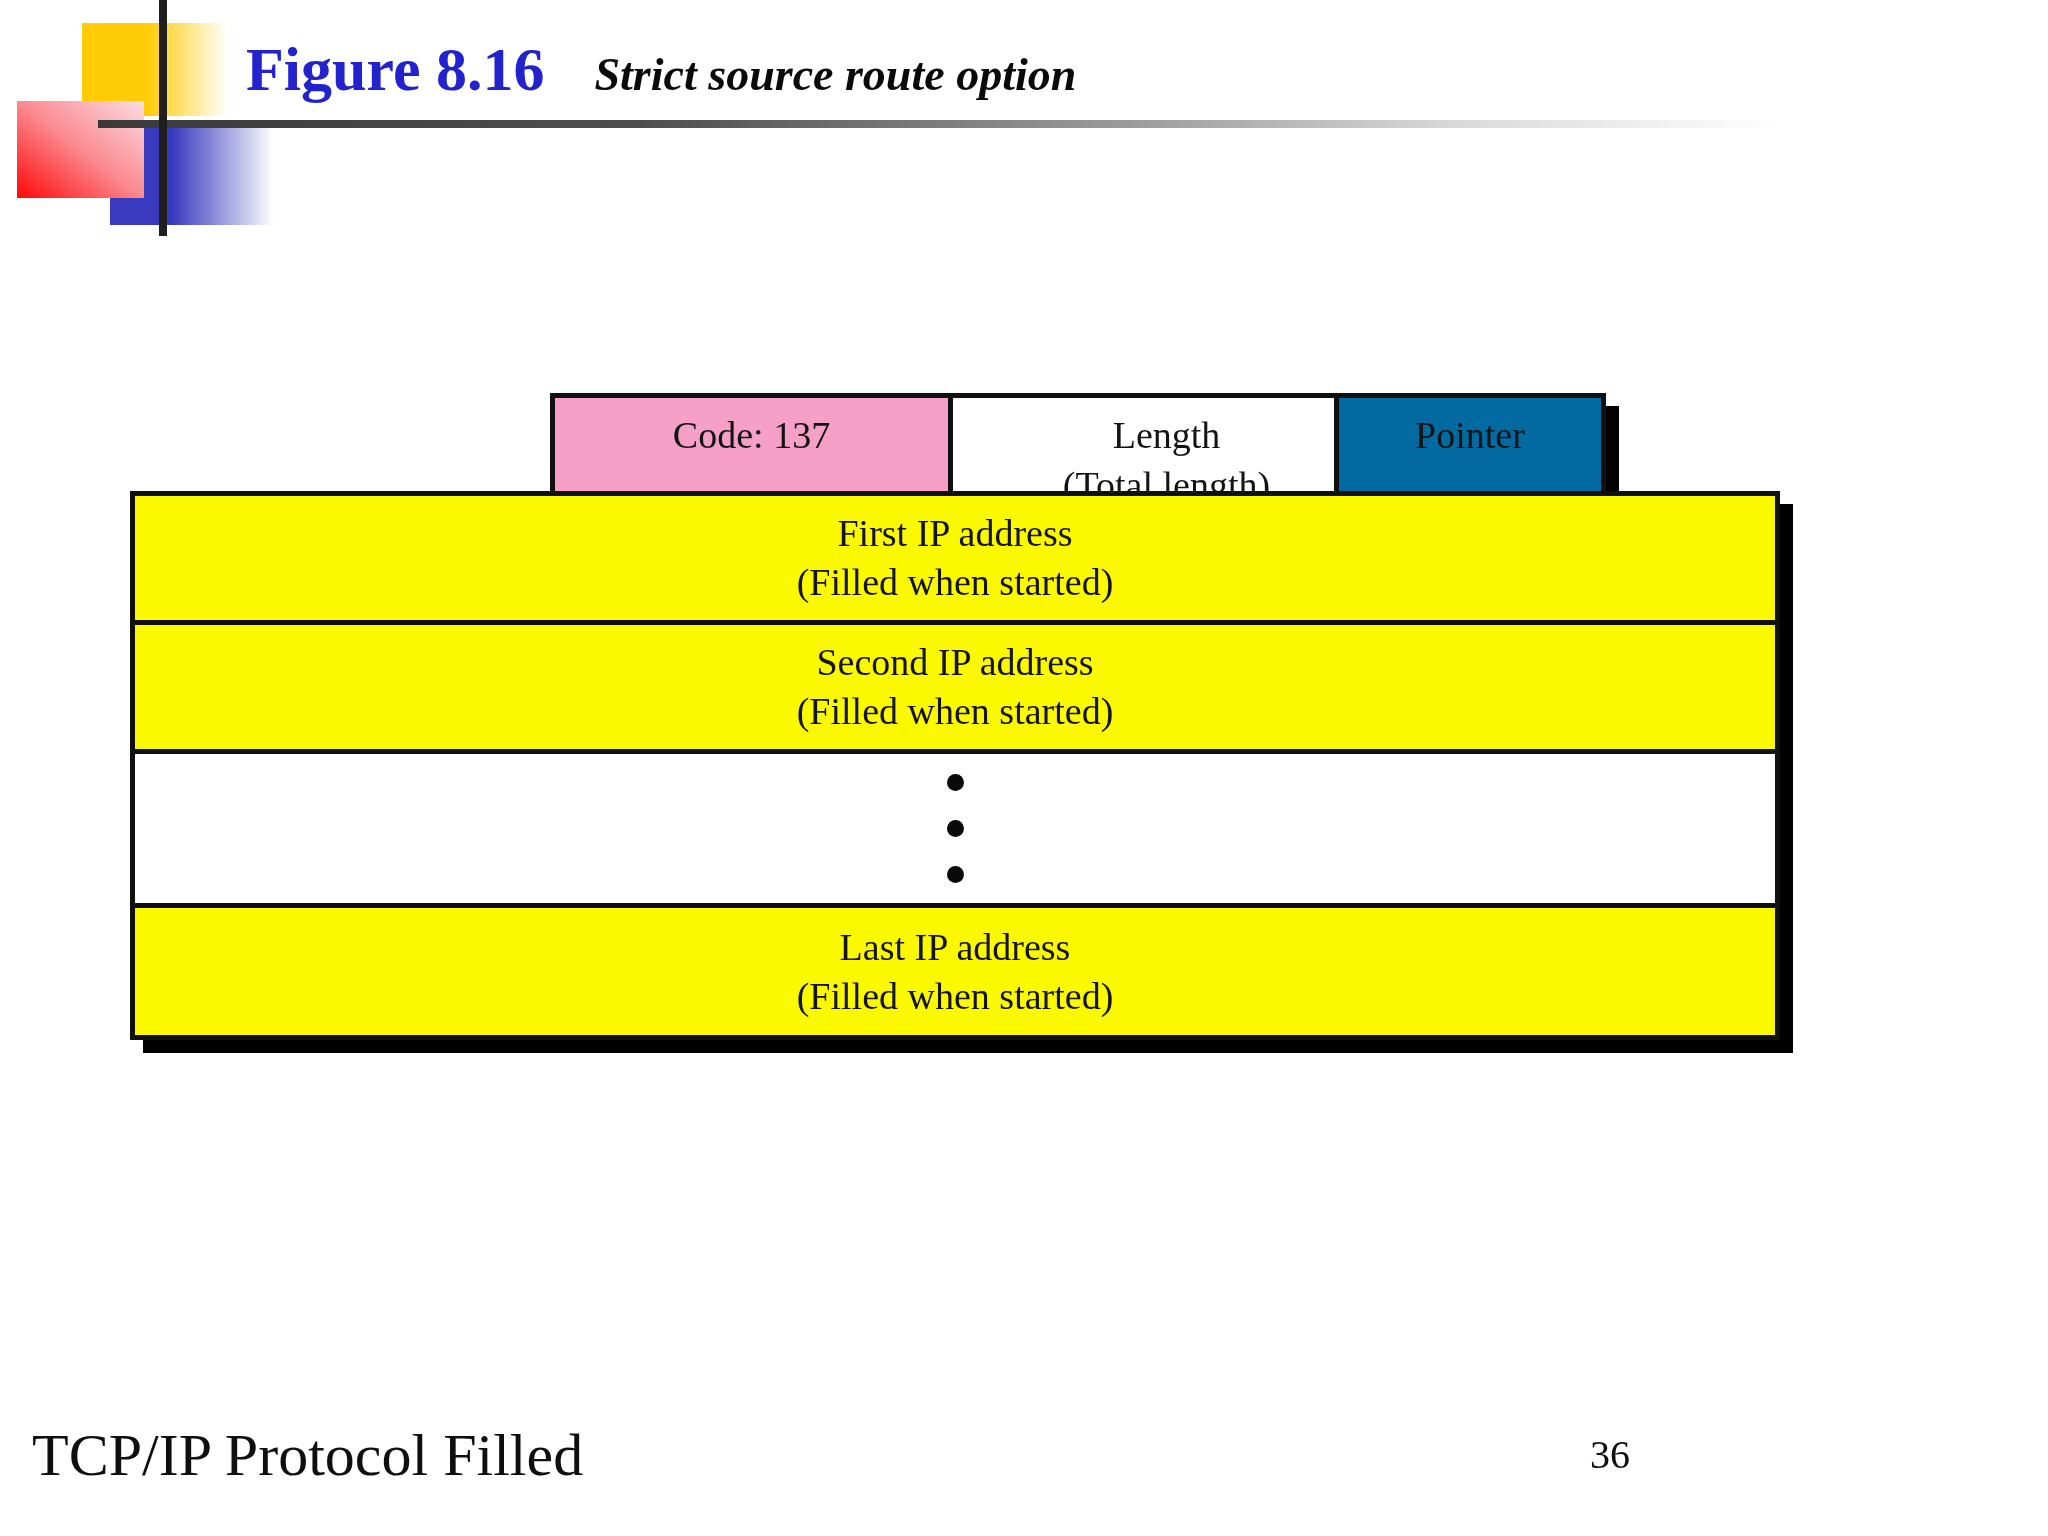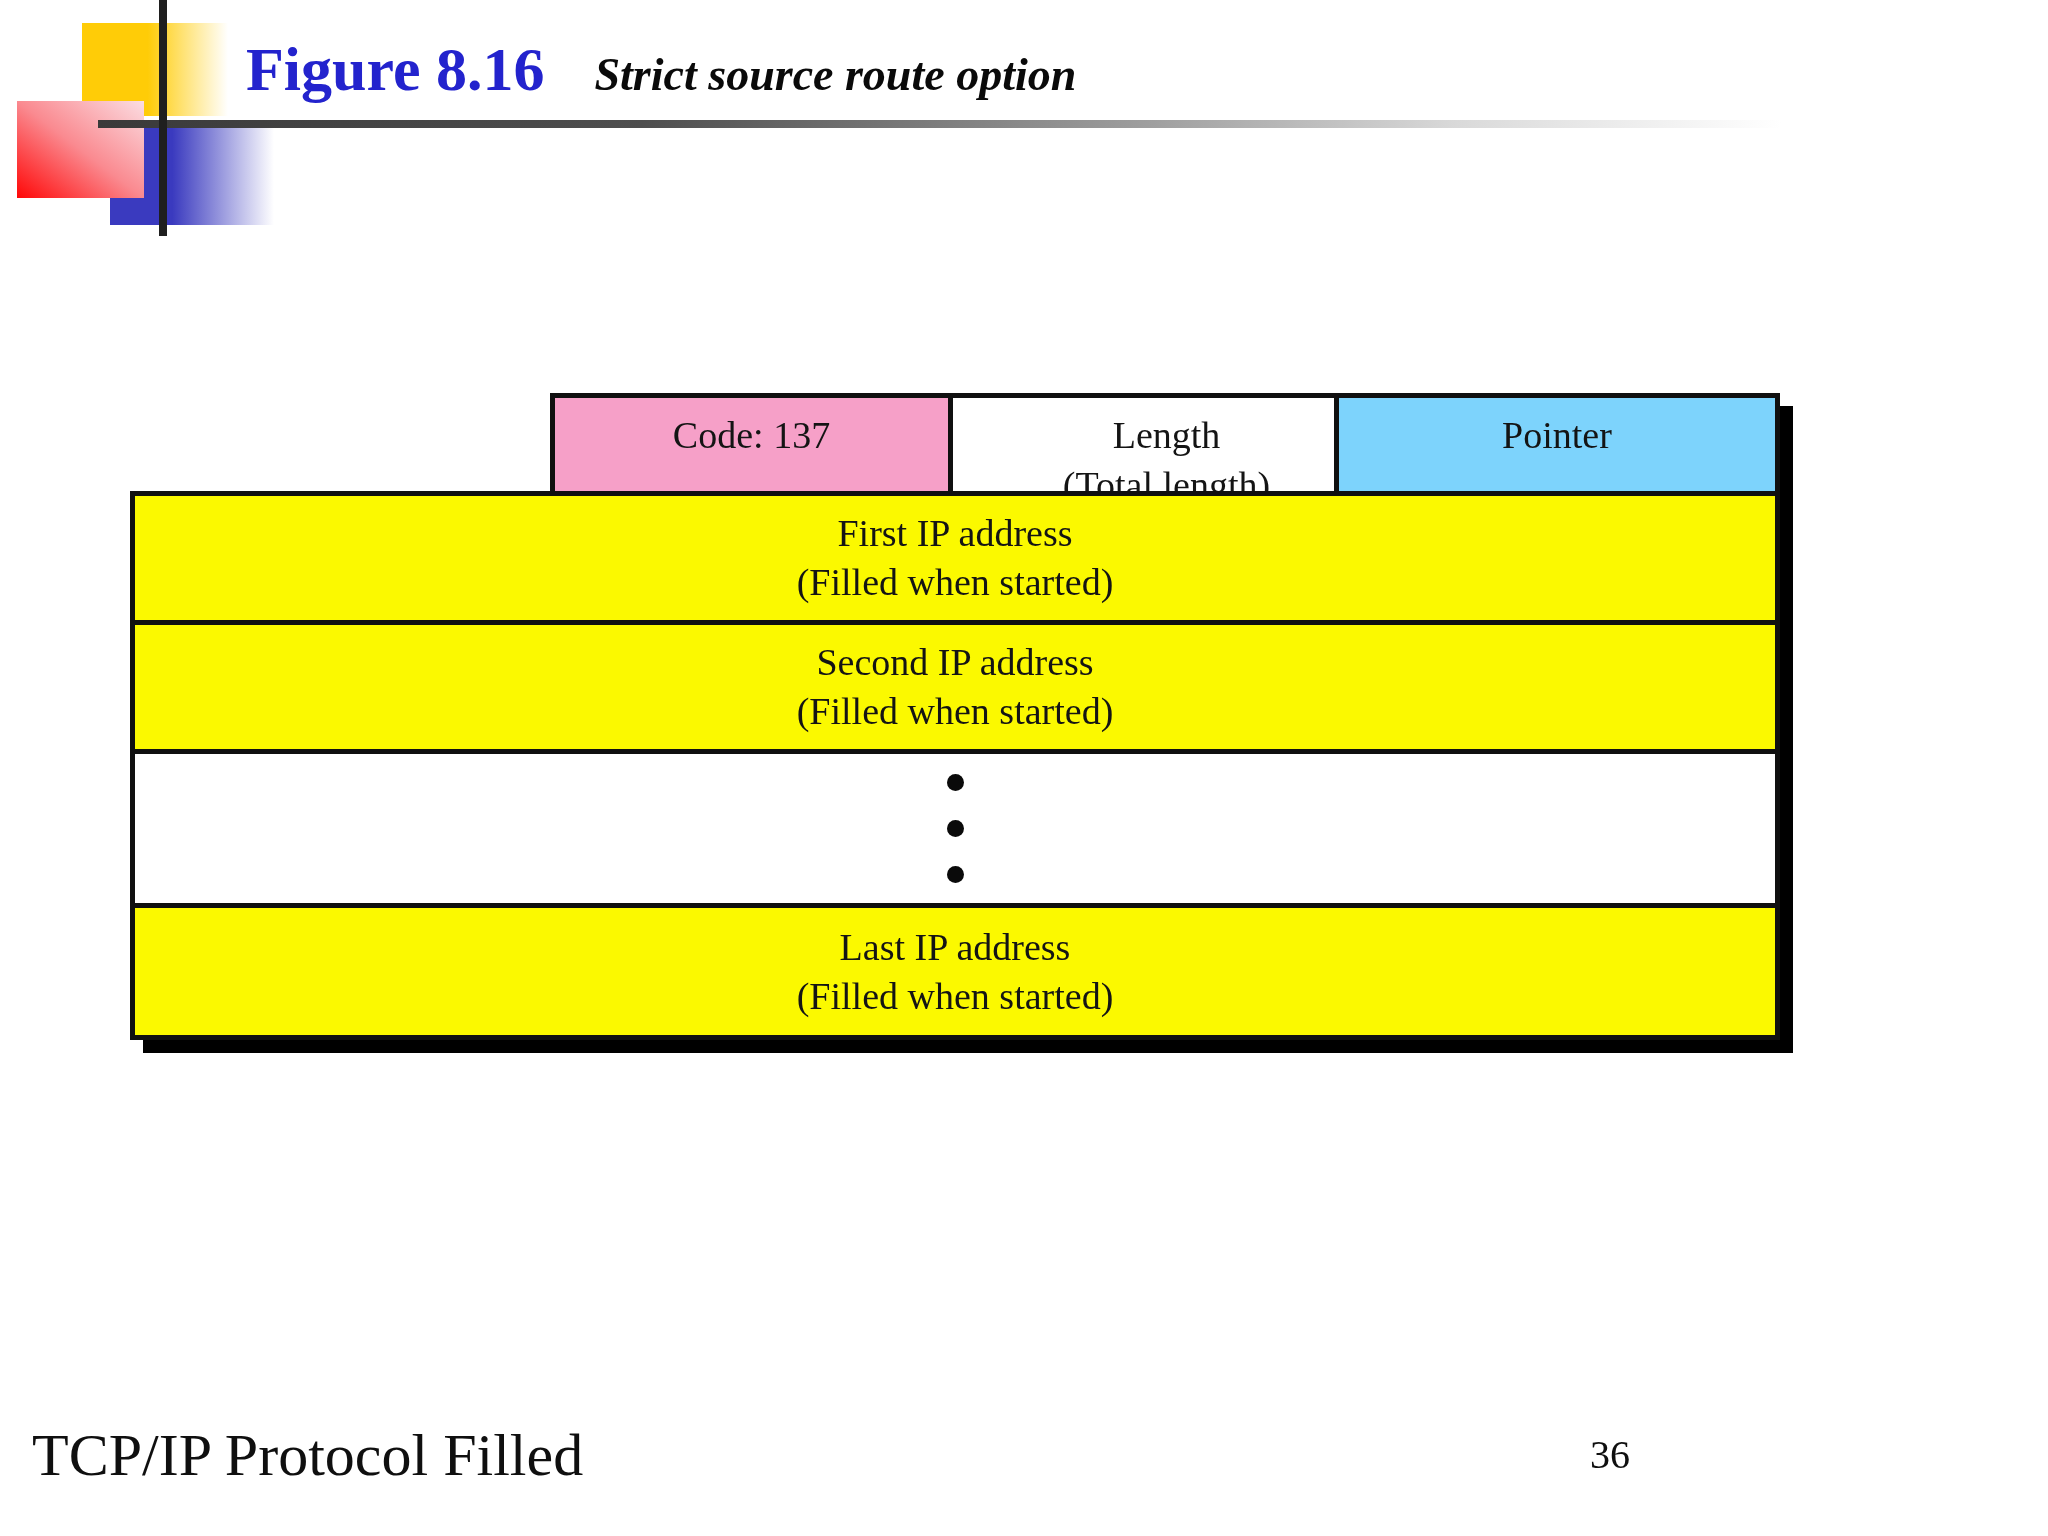--- a/index.html
+++ b/index.html
@@ -18,28 +18,28 @@
     background:linear-gradient(to top right,#FF0707 0%,#FA8A90 50%,#FBDDE2 100%);}
   .deco-hrule{left:98px; top:120px; width:1810px; height:8px;
     background:linear-gradient(to right,#3A3A3A 0%,#4E4E4E 30%,#9E9E9E 58%,#D9D9D9 75%,rgba(255,255,255,0) 93%);}
   .deco-vline{left:159px; top:0; width:8px; height:236px; background:#1F1F1F;}
   
   .title-row{position:absolute; left:246px; top:34px; display:flex;
     align-items:baseline; gap:50px; white-space:nowrap;}
   .fig-label{font-size:62px; font-weight:bold; color:#2323CD;}
   .fig-title{font-size:46px; font-weight:bold; font-style:italic; color:#0A0A0A;text-align:center;}
   
-  .hdr{position:absolute; left:550px; top:393px; width:1230px; height:130px;
+  .hdr{position:absolute; left:550px; top:393px; width:1056px; height:130px;
     box-sizing:border-box; border:5px solid #101010; background:#fff;
     display:flex; box-shadow:13px 13px 0 #000;}
   .hcell{box-sizing:border-box; text-align:center; padding-top:12px;
     font-size:38px; line-height:50px;}
   .hcell-code{width:398px; border-right:5px solid #101010; background:#F6A0C8;}
   .hcell-length{width:386px; border-right:5px solid #101010; background:#fff;padding-left:46px;}
-  .hcell-pointer{flex:1; background:#7dd3fc;}
+  .hcell-pointer{flex:1; background:#0369a1;}
   
   .block{position:absolute; left:130px; top:491px; width:1650px; height:549px;
     box-sizing:border-box; border:5px solid #101010; background:#fff;
     display:flex; flex-direction:column; box-shadow:13px 13px 0 #000;}
   .row{box-sizing:border-box; display:flex; flex-direction:column;
     align-items:center; justify-content:center;
     font-size:38px; line-height:49px; text-align:center;}
   .row-yellow{background:#FBF900;}
   .row-divider{border-bottom:5px solid #101010;}
   .row-ip{height:129px;}

